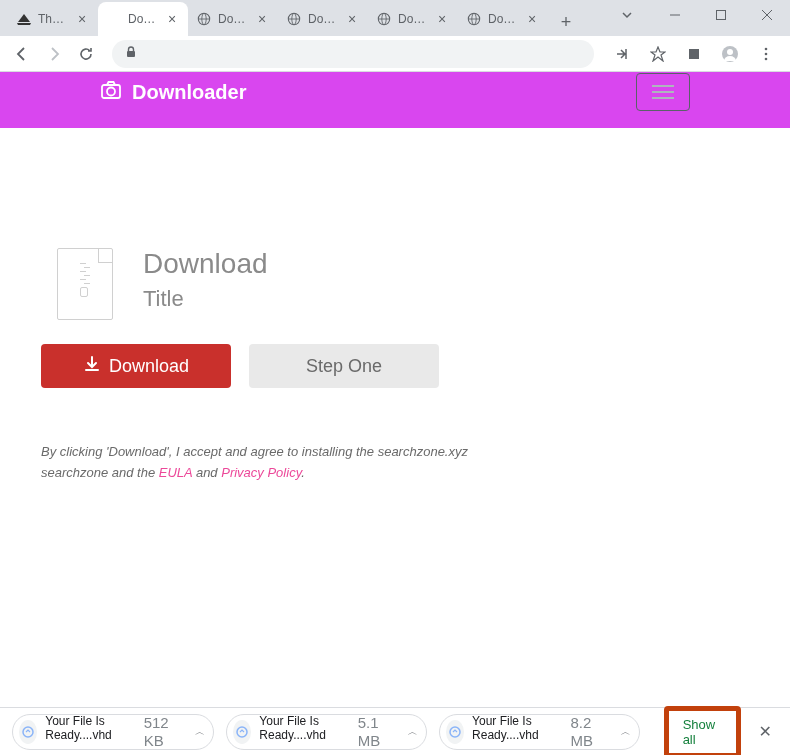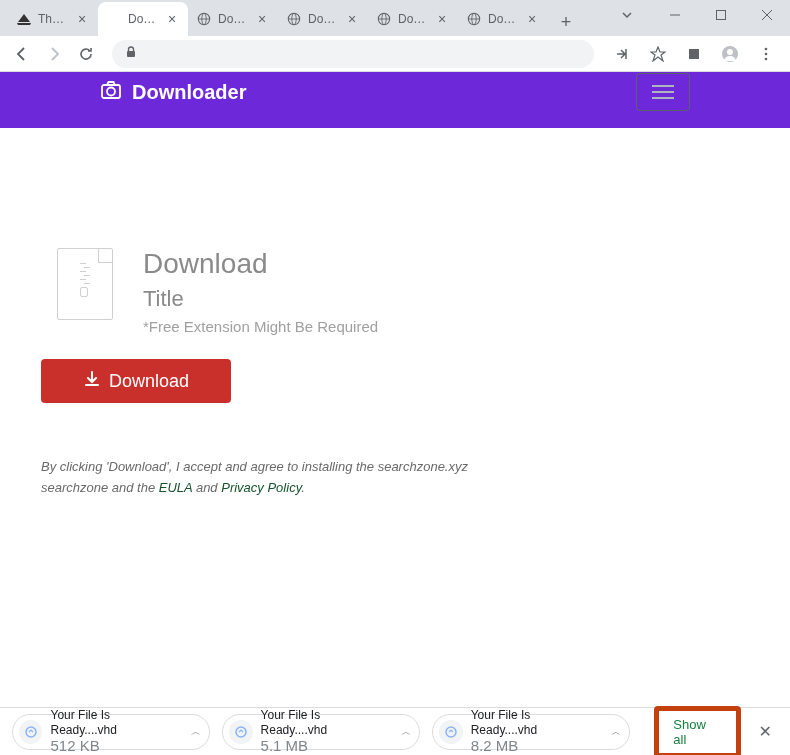--- a/index.html
+++ b/index.html
@@ -22,21 +22,21 @@
     
     .toolbar { height: 36px; background: #fff; border-bottom: 1px solid #dadce0; display: flex; align-items: center; padding: 0 8px; gap: 4px; }
     .nav-btn { width: 28px; height: 28px; display: flex; align-items: center; justify-content: center; color: #5f6368; border-radius: 50%; }
     .nav-btn.disabled { color: #bdc1c6; }
     .omnibox { flex: 1; height: 28px; background: #f1f3f4; border-radius: 14px; display: flex; align-items: center; padding: 0 12px; margin: 0 8px; }
     .lock-icon { color: #5f6368; }
     .right-icons { display: flex; gap: 4px; align-items: center; }
     .right-icons .nav-btn { width: 32px; }
     
     
-    .page-header { height: 56px; background: #6d28d9; display: flex; align-items: center; justify-content: space-between; padding: 0 100px 16px 100px; }
+    .page-header { height: 56px; background: #d946ef; display: flex; align-items: center; justify-content: space-between; padding: 0 100px 16px 100px; }
     .brand { display: flex; align-items: center; gap: 10px; color: #fff; font-size: 20px; font-weight: 600; }
     .hamburger { width: 54px; height: 38px; border: 1px solid #5a6168; border-radius: 4px; display: flex; flex-direction: column; align-items: center; justify-content: center; gap: 4px; }
     .hamburger-line { width: 22px; height: 2px; background: #adb5bd; }
     
     
     .main { padding: 120px 41px 0; position: relative; }
     .content-row { display: flex; gap: 30px; align-items: flex-start; }
     .file-icon { width: 56px; height: 72px; border: 1px solid #d0d0d0; border-radius: 2px; position: relative; background: #fff; margin-left: 16px; }
     .file-fold { position: absolute; top: 0; right: 0; width: 14px; height: 14px; border-left: 1px solid #d0d0d0; border-bottom: 1px solid #d0d0d0; }
     .zip-track { position: absolute; left: 40%; top: 14px; bottom: 10px; width: 10px; }
@@ -47,27 +47,27 @@
     .text-block h1 { font-size: 28px; font-weight: 400; color: #8a8a8a; margin-bottom: 6px; }
     .text-block .title-line { font-size: 22px; color: #8a8a8a; margin-bottom: 6px; }
     .text-block .note { font-size: 15px; color: #a0a0a0; }
     
     .buttons { display: flex; gap: 18px; margin-top: 24px; }
     .btn { height: 44px; border-radius: 4px; display: flex; align-items: center; justify-content: center; font-size: 18px; padding: 0 24px; cursor: pointer; }
     .btn-download { background: #c9302c; color: #fff; width: 190px; gap: 8px; }
     .btn-step { background: #e9e9e9; color: #6a6a6a; width: 190px; }
     
     .disclaimer { margin-top: 54px; font-size: 13px; color: #6a6a6a; font-style: italic; line-height: 1.6; }
-    .disclaimer a { color: #14532d; text-decoration: none; font-style: italic; }
+    .disclaimer a { color: #ec4899; text-decoration: none; font-style: italic; }
     
     
     .downloads-bar { position: absolute; bottom: 0; left: 0; right: 0; height: 48px; background: #fff; border-top: 1px solid #dadce0; display: flex; align-items: center; padding: 0 12px; gap: 12px; }
     .dl-item { height: 36px; border: 1px solid #dadce0; border-radius: 18px; display: flex; align-items: center; padding: 0 8px 0 6px; gap: 8px; font-size: 12px; }
     .dl-icon { width: 24px; height: 24px; border-radius: 50%; background: #f1f3f4; display: flex; align-items: center; justify-content: center; }
-    .dl-text { display: flex; flex-direction: column; line-height: 1.2; }
+    .dl-text { display: flex; line-height: 1.2; }
     .dl-name { color: #202124; font-size: 12px; }
     .dl-size { color: #80868b; font-size: 15px; }
     .dl-chevron { color: #5f6368; font-size: 10px; padding-left: 6px; }
     .dl-spacer { flex: 1; }
     .show-all { color: #15803d; font-size: 13px; padding: 6px 14px; border: 5px solid #c2410c; border-radius: 4px; }
     .dl-close { color: #5f6368; padding: 0 6px; }
   </style>
 </head>
 <body>
 
@@ -242,33 +242,35 @@
           <div class="zip-line"></div>
         <div class="zip-line"></div>
           <div class="zip-line"></div>
           <div class="zip-line"></div>
         <div class="zip-pull"></div>
       </div>
     </div>
     <div class="text-block">
       <h1>Download</h1>
       <div class="title-line">Title</div>
-      <div class="note">*Free Extension Might Be Required</div>
     </div>
   </div>
 
   <div class="buttons">
     <div class="btn btn-download">
       <span>
         <svg width="18" height="18" viewBox="0 0 18 18">
             <path d="M9 2 L9 11 M5 8 L9 12 L13 8 M3 15 L15 15" fill="none" stroke="#fff" stroke-width="2" stroke-linecap="round"></path>
           </svg>
       </span>
       <span>Download</span>
     </div>
+    <div class="btn btn-step">
+      <span>Step One</span>
+    </div>
   </div>
 
   <div class="disclaimer">
     <span>By clicking 'Download', I accept and agree to installing the searchzone.xyz</span><br>
     <span>searchzone and the </span><a>EULA</a><span> and </span><a>Privacy Policy</a><span>.</span>
   </div>
 </div>
 
 <div class="downloads-bar">
   <div class="dl-item">

